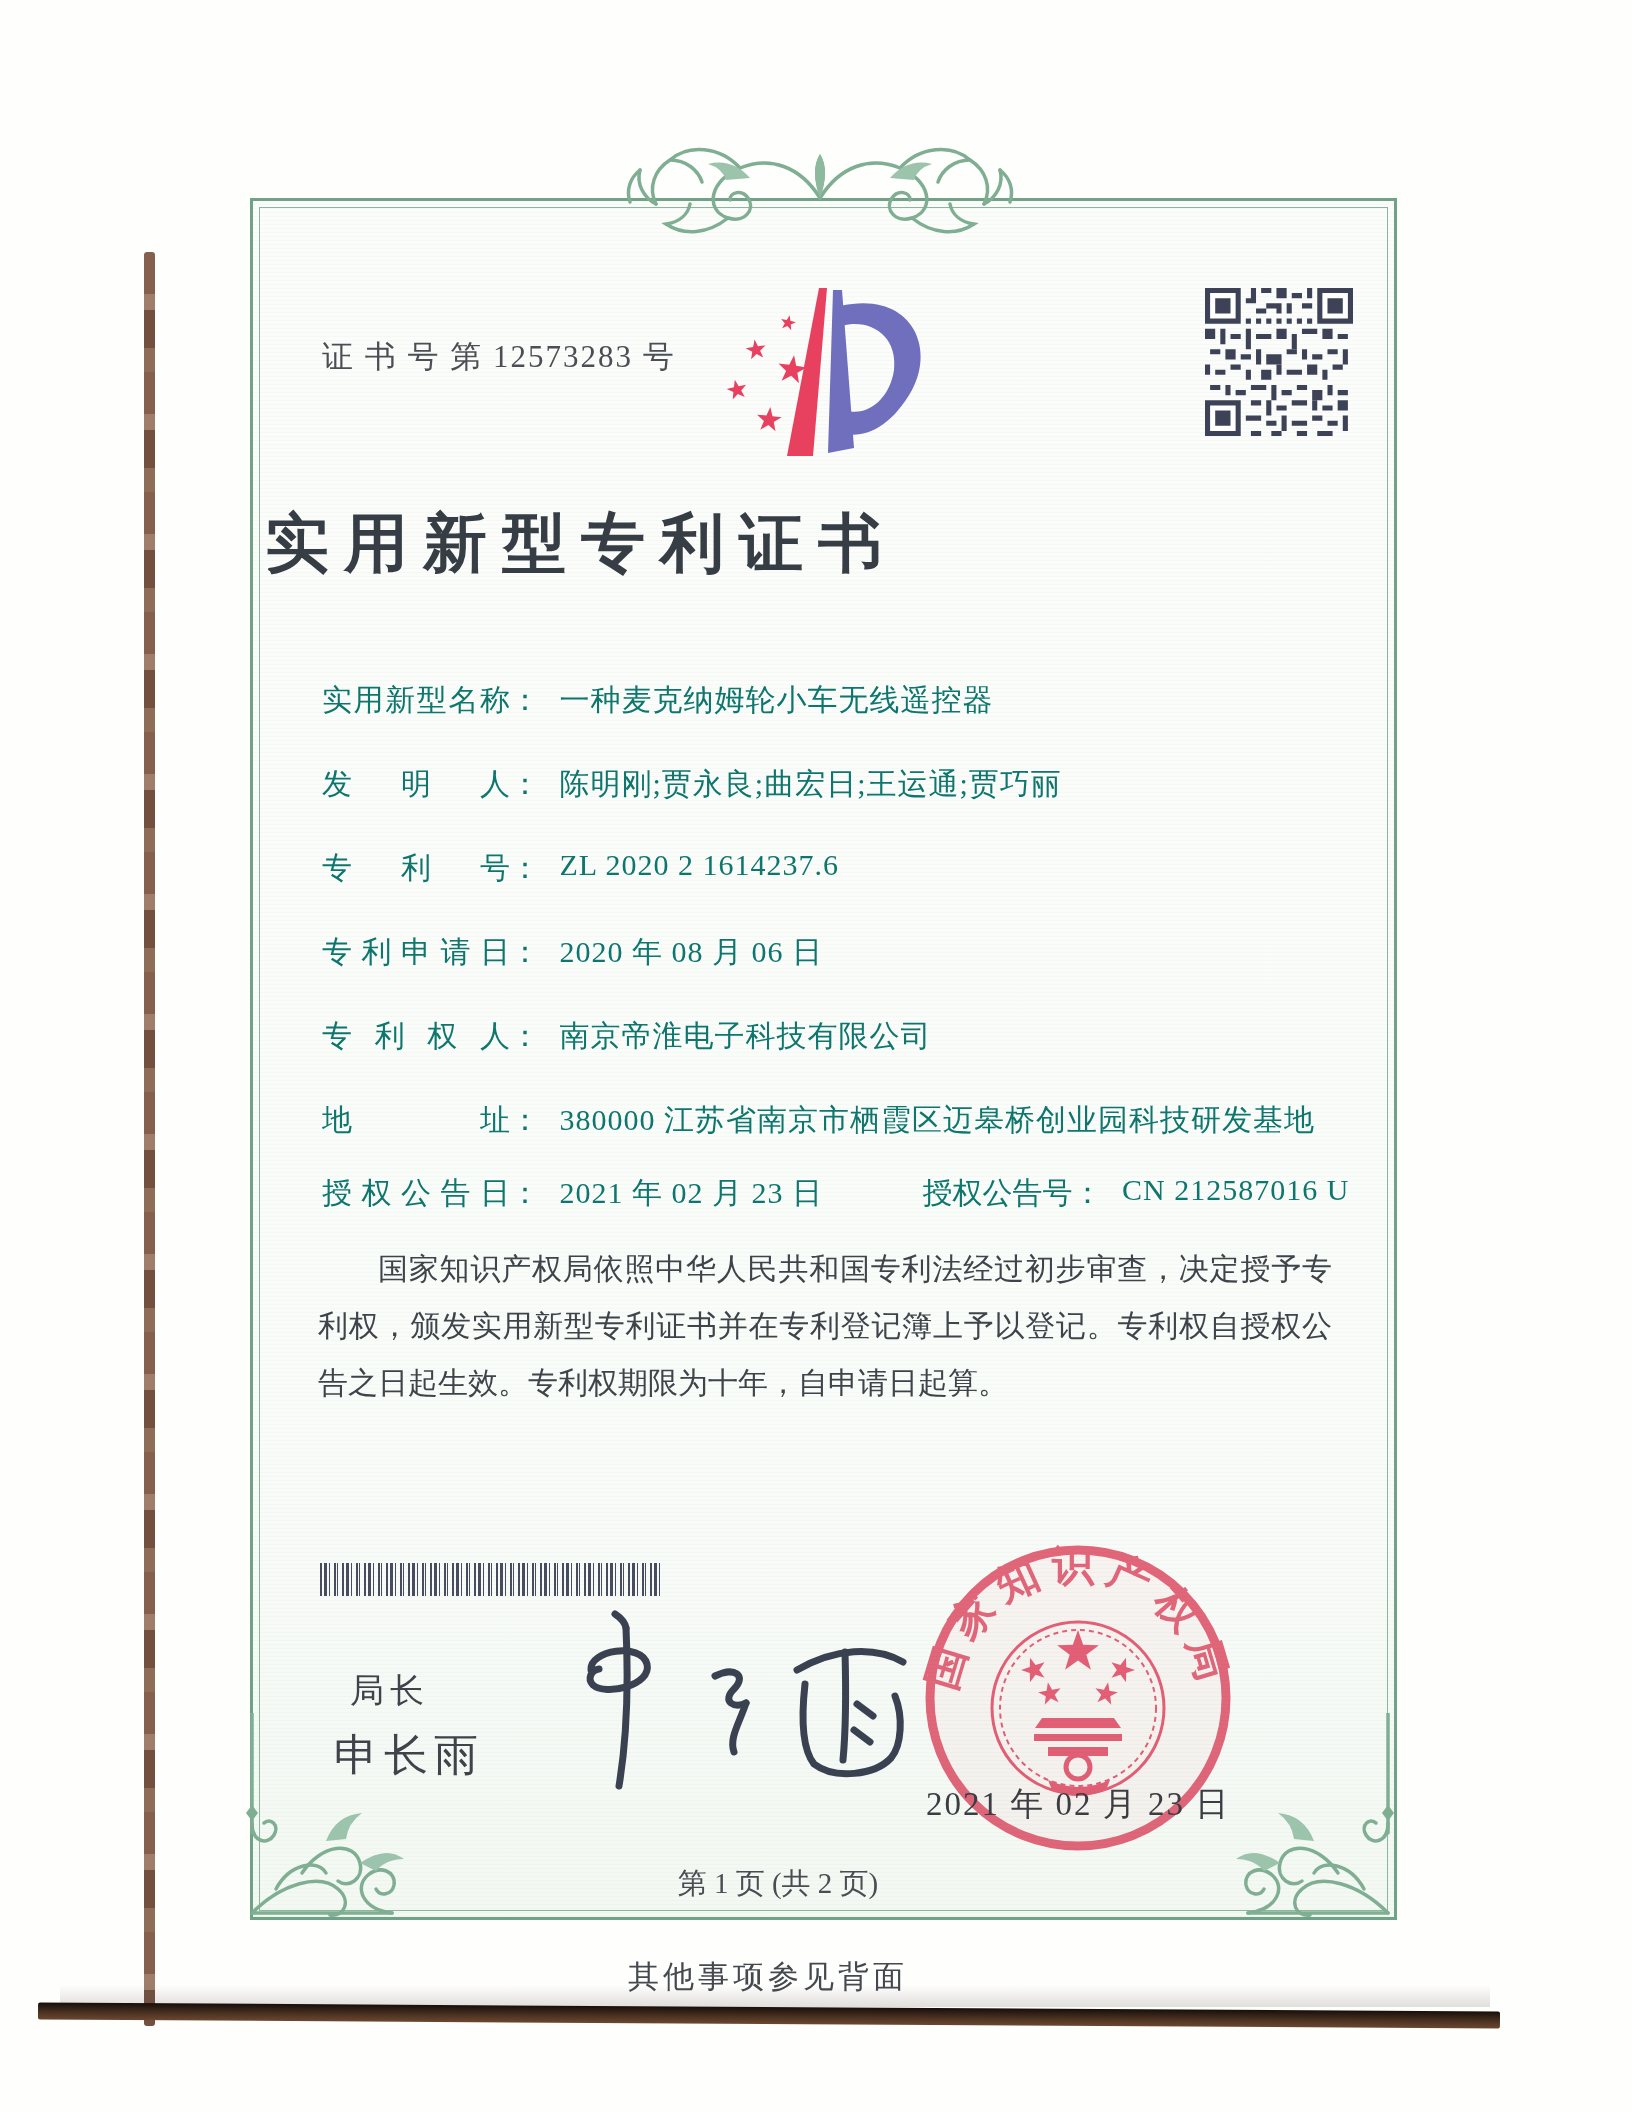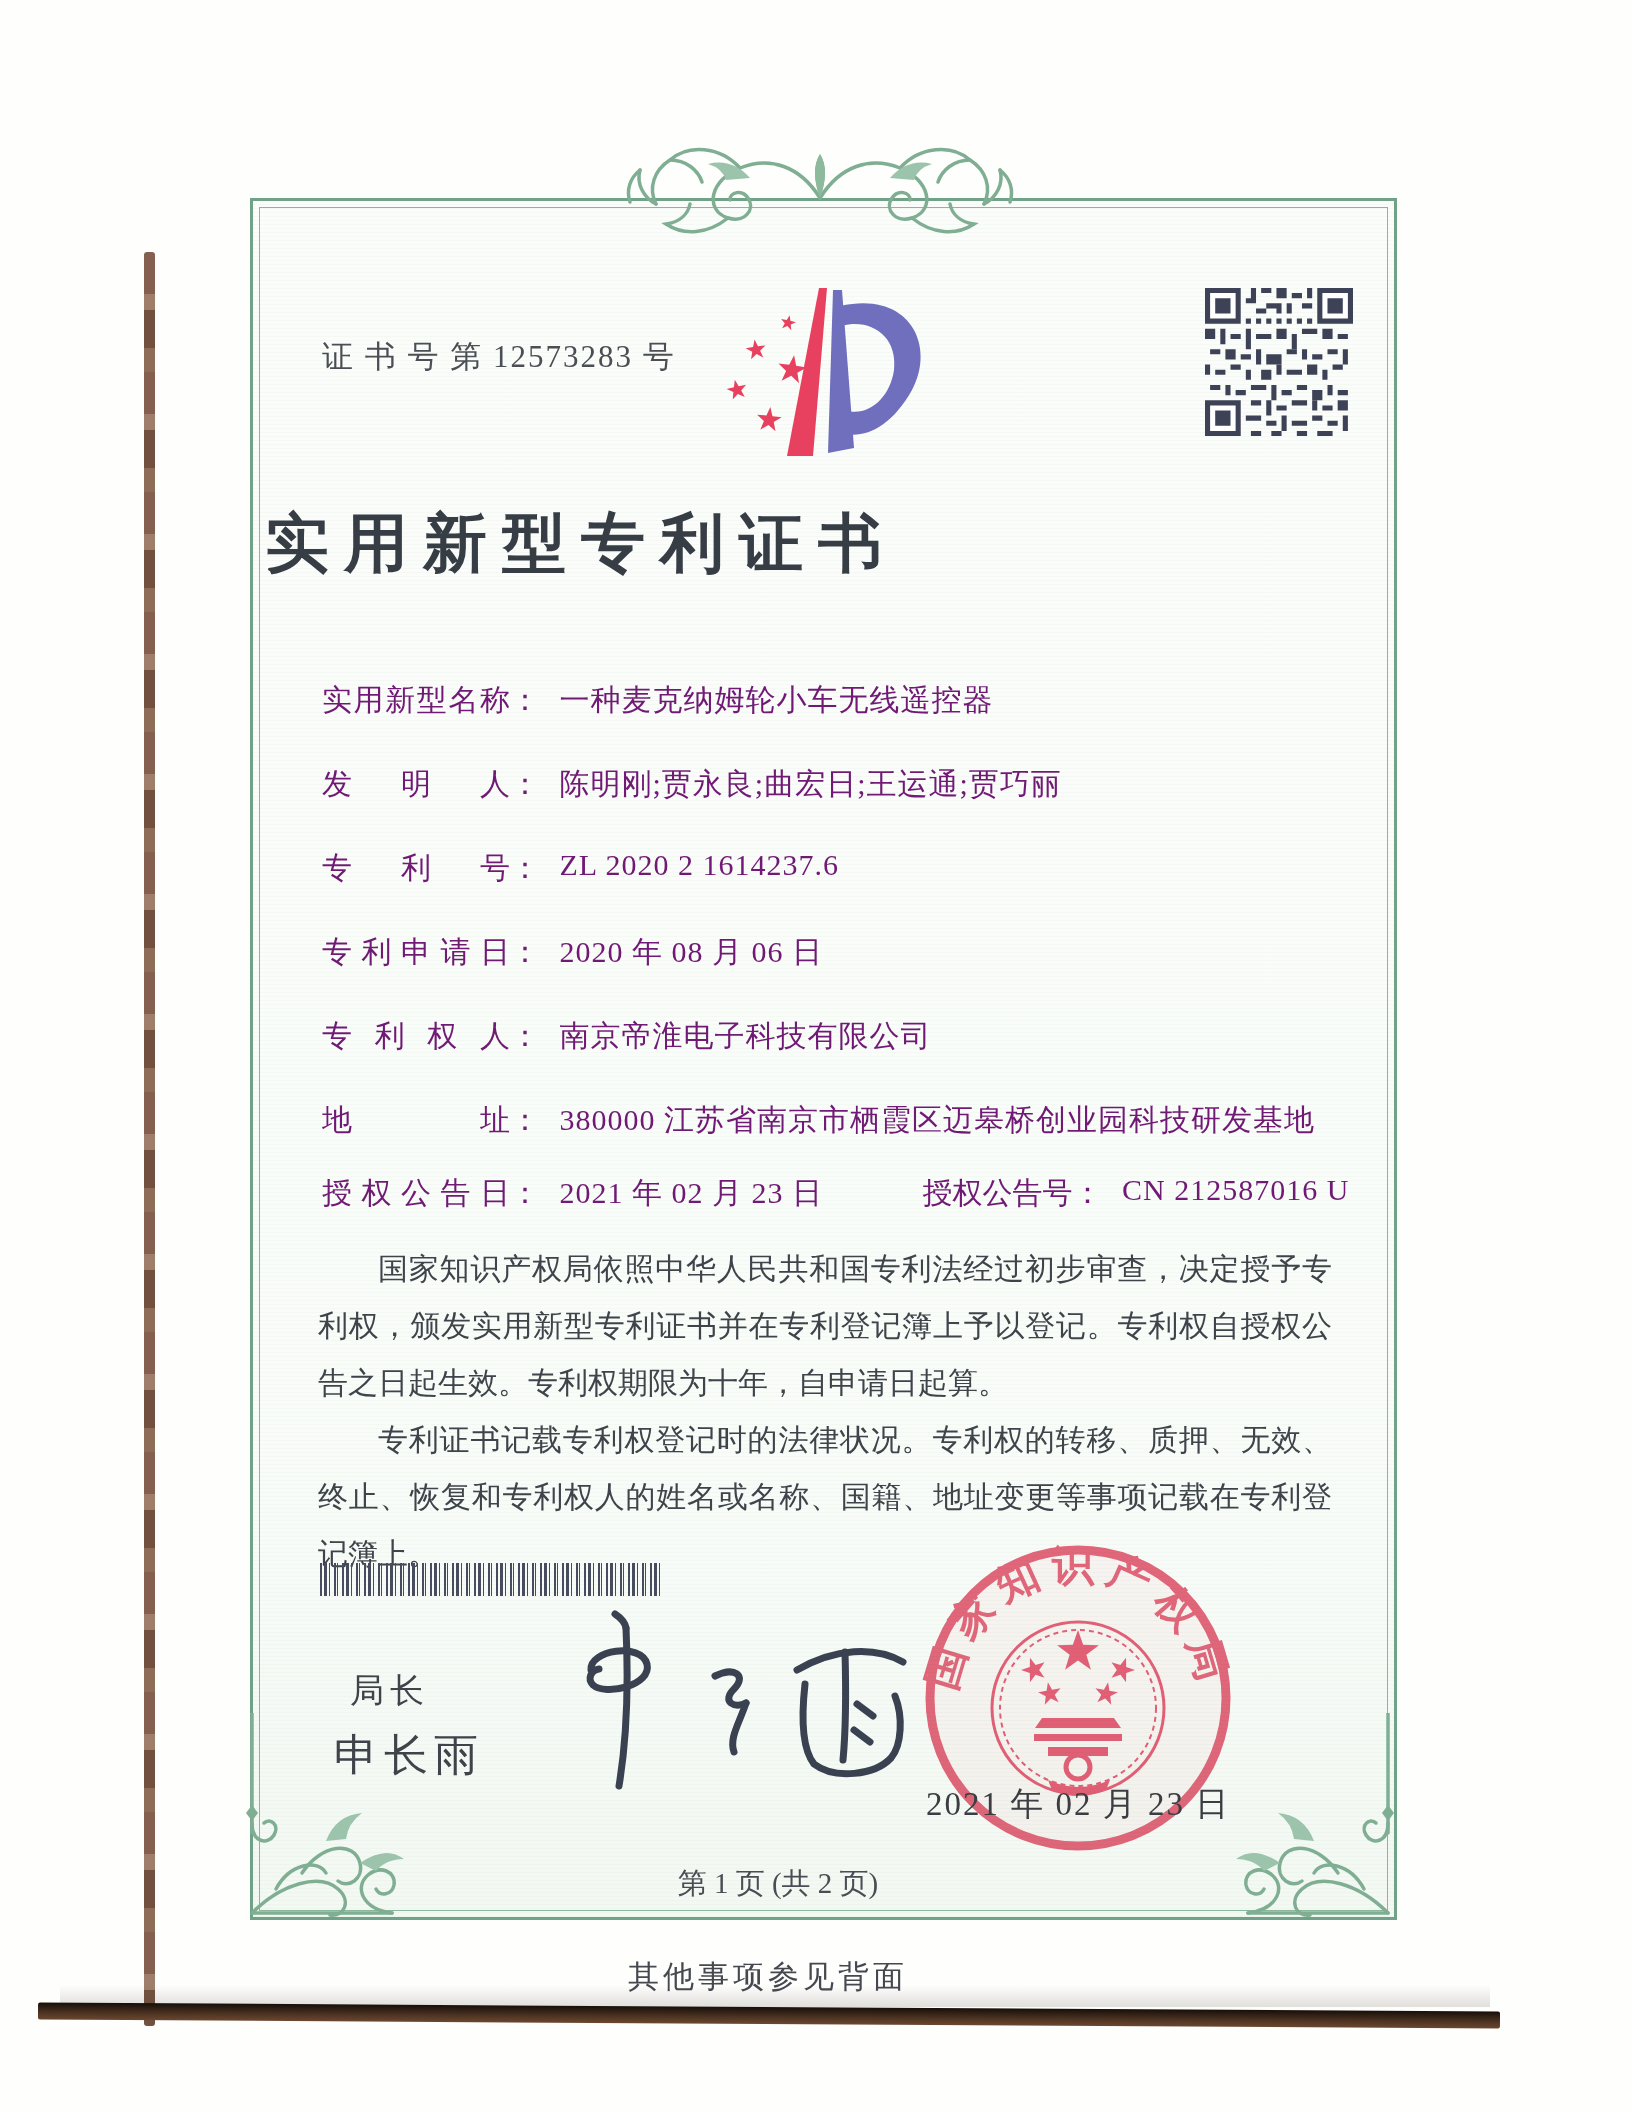--- a/index.html
+++ b/index.html
@@ -41,21 +41,21 @@
   .cert-no{
     position:absolute;left:322px;top:336px;font-size:31px;color:#4b4f55;letter-spacing:2px;
   }
   .logo{position:absolute;left:700px;top:278px;width:240px;height:205px;}
   .qr{position:absolute;left:1205px;top:288px;width:148px;height:148px;}
   .doc-title{
     position:absolute;left:250px;top:500px;width:1141px;
     font-size:64px;font-weight:bold;color:#373d45;letter-spacing:15px;text-indent:15px;
   }
   
-  .fields{position:absolute;left:322px;top:680px;width:1060px;font-size:30px;color:#701a75;}
+  .fields{position:absolute;left:322px;top:680px;width:1060px;font-size:30px;color:#0f766e;}
   .frow{margin-bottom:43px;white-space:nowrap;}
   .flabel{
     display:inline-block;width:188px;text-align:justify;text-align-last:justify;vertical-align:top;
   }
   .fcolon{display:inline-block;vertical-align:top;}
   .fvalue{display:inline-block;margin-left:12px;vertical-align:top;letter-spacing:1px;}
   .fvalue2{display:block;margin-left:231px;margin-top:10px;letter-spacing:1px;}
   .fpair2{display:inline-block;margin-left:92px;}
   
   .paras{
@@ -224,21 +224,20 @@
       <span class="fvalue">2021 年 02 月 23 日</span>
       <span class="fpair2">
         <span>授权公告号</span><span>：</span>
         <span class="fvalue">CN 212587016 U</span>
       </span>
     </div>
   </div>
 
   <div class="paras">
     <p>国家知识产权局依照中华人民共和国专利法经过初步审查，决定授予专利权，颁发实用新型专利证书并在专利登记簿上予以登记。专利权自授权公告之日起生效。专利权期限为十年，自申请日起算。</p>
-    <p>专利证书记载专利权登记时的法律状况。专利权的转移、质押、无效、终止、恢复和专利权人的姓名或名称、国籍、地址变更等事项记载在专利登记簿上。</p>
   </div>
 
   <div class="barcode"></div>
 
   <div class="signer-title">局长</div>
   <div class="signer-name">申长雨</div>
 
   <svg class="signature" viewBox="0 0 380 205">
     <g stroke="#3a4150" stroke-width="7" fill="none" stroke-linecap="round" stroke-linejoin="round">
       <path d="M70 6 C76 10 80 14 81 20"></path>

